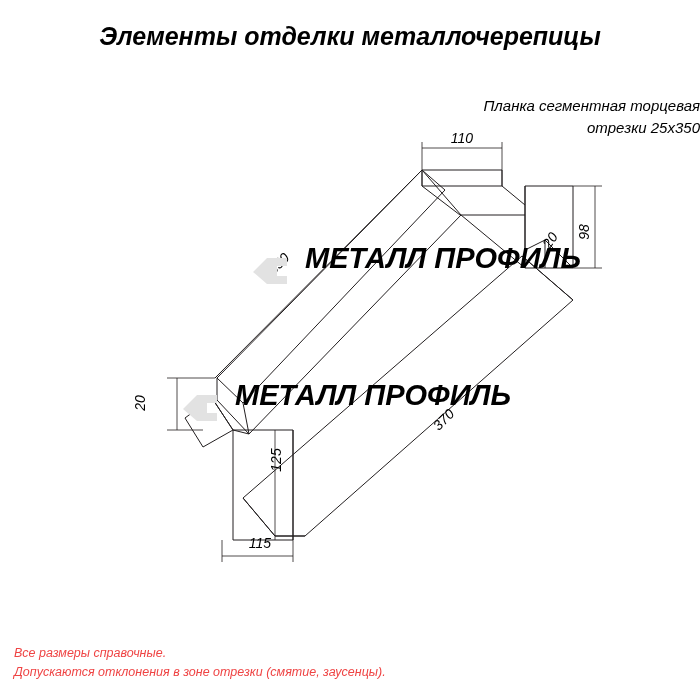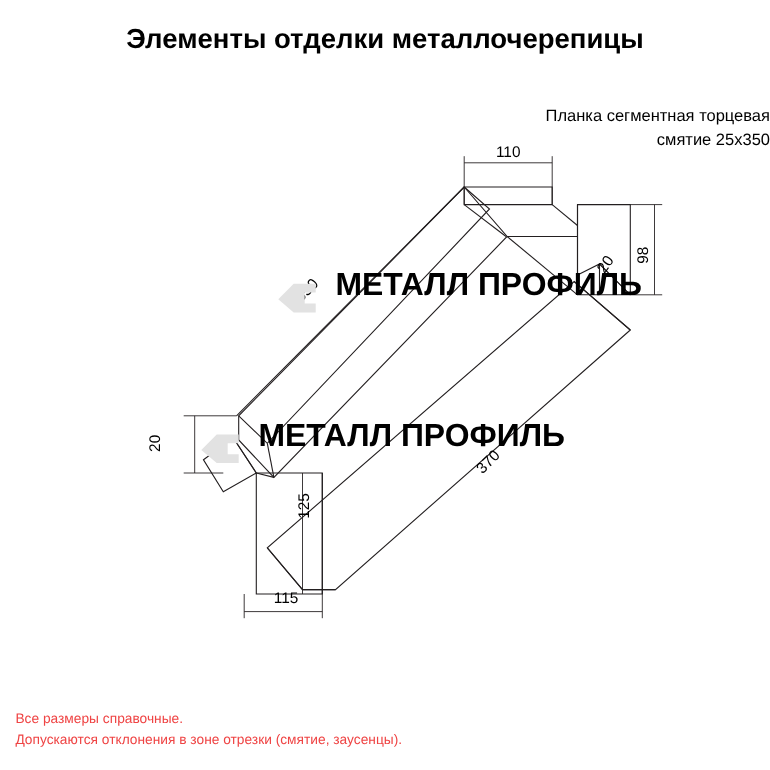--- a/index.html
+++ b/index.html
@@ -13,20 +13,21 @@
     position: relative;
     font-family: "Liberation Sans", sans-serif;
     color: #000000;
     overflow: hidden;
   }
   .page {
     position: absolute;
     left: 0; top: 0;
     width: 600px;
     height: 700px;
+    font-style: italic;
   }
   .title {
     position: absolute;
     left: 0;
     top: 22px;
     width: 700px;
     text-align: center;
     font-size: 25px;
     font-weight: bold;
     letter-spacing: 0px;
@@ -70,21 +71,21 @@
 </style>
 </head>
 <body>
 
 <div class="page">
 
   <div class="title">Элементы отделки металлочерепицы</div>
 
   <div class="subtitle">
     <span>Планка сегментная торцевая</span>
-    <span class="line2">смятие 25х350</span>
+    <span class="line2">отрезки 25х350</span>
   </div>
 
   <div class="drawing">
     <svg width="700" height="700" viewBox="0 0 700 700">
 
       <g stroke="#231f20" stroke-width="1" fill="none" stroke-linejoin="miter" stroke-linecap="butt">
 
         <path d="M 405,170 L 200,378 L 200,400 L 232,434 L 444,215 Z"></path>
 
         <path d="M 405,170 L 198,378"></path>

